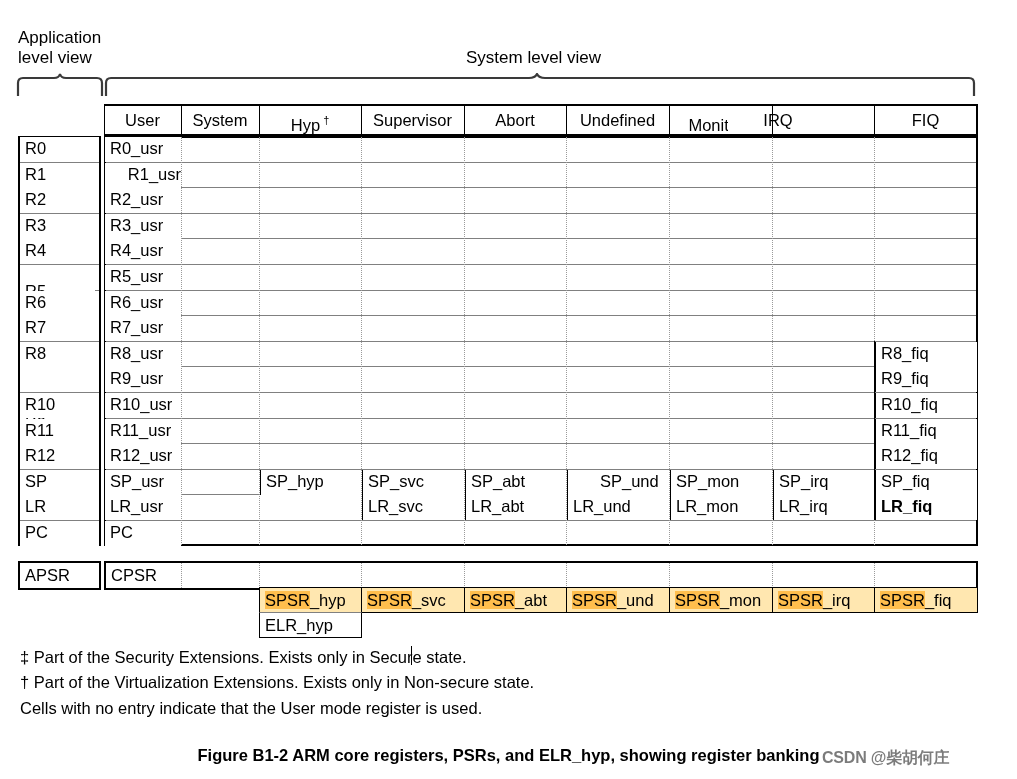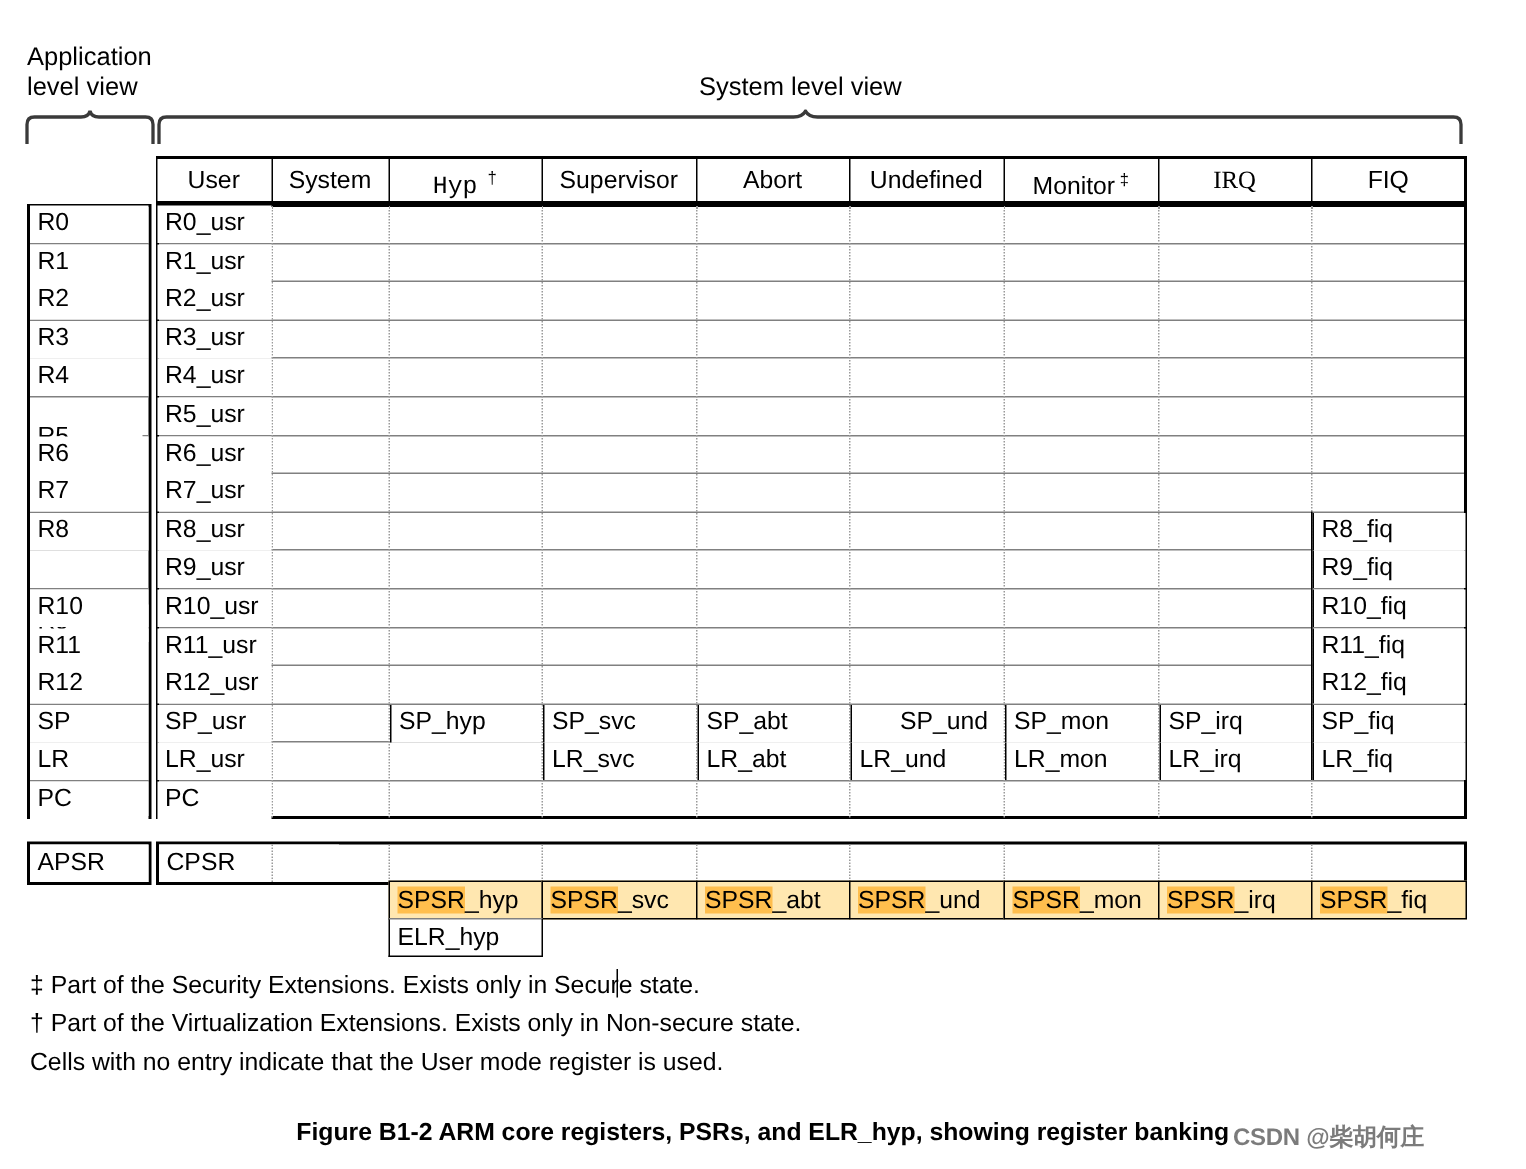--- a/index.html
+++ b/index.html
@@ -145,31 +145,31 @@
   <div id="app-col"></div>
 
   <div class="frame" id="apsr-frame" style="left:18px;top:561px;width:83px;height:29px;"></div>
   <div class="cell" id="apsr-cell" style="left:20px;top:563px;width:79px;height:25px;line-height:25px;">APSR</div>
 
   <div class="frame" id="head-frame" style="left:104px;top:104px;width:874px;height:32px;"></div>
   <div id="head-row">
       <div class="cell hcell" style="left: 105px; top: 106px; width: 75px; height: 28px; line-height: 28px;"><span>User</span></div>
       <div class="cell hcell" style="left: 182px; top: 106px; width: 76px; height: 28px; line-height: 28px;"><span>System</span></div>
       <div class="vrule" style="left: 181px; top: 106px; height: 28px;"></div>
-      <div class="cell hcell" style="left: 260px; top: 106px; width: 100px; height: 28px; line-height: 28px; font-family: Liberation Mono, monospace;"><span>Hyp</span><sup> †</sup></div>
+      <div class="cell hcell" style="left: 260px; top: 106px; width: 100px; height: 28px; line-height: 28px;"><span>Hyp</span><sup> †</sup></div>
       <div class="vrule" style="left: 259px; top: 106px; height: 28px;"></div>
       <div class="cell hcell" style="left: 362px; top: 106px; width: 101px; height: 28px; line-height: 28px;"><span>Supervisor</span></div>
       <div class="vrule" style="left: 361px; top: 106px; height: 28px;"></div>
       <div class="cell hcell" style="left: 465px; top: 106px; width: 100px; height: 28px; line-height: 28px;"><span>Abort</span></div>
       <div class="vrule" style="left: 464px; top: 106px; height: 28px;"></div>
       <div class="cell hcell" style="left: 567px; top: 106px; width: 101px; height: 28px; line-height: 28px;"><span>Undefined</span></div>
       <div class="vrule" style="left: 566px; top: 106px; height: 28px;"></div>
       <div class="cell hcell" style="left: 670px; top: 106px; width: 101px; height: 28px; line-height: 28px;"><span>Monitor</span><sup> ‡</sup></div>
       <div class="vrule" style="left: 669px; top: 106px; height: 28px;"></div>
-      <div class="cell hcell" style="left: 773px; top: 106px; width: 100px; height: 28px; line-height: 28px; font-family: Liberation Serif, serif;"><span>IRQ</span></div>
+      <div class="cell hcell" style="left: 728px; top: 106px; width: 100px; height: 28px; line-height: 28px;"><span>IRQ</span></div>
       <div class="vrule" style="left: 772px; top: 106px; height: 28px;"></div>
       <div class="cell hcell" style="left: 875px; top: 106px; width: 101px; height: 28px; line-height: 28px;"><span>FIQ</span></div>
       <div class="vrule" style="left: 874px; top: 106px; height: 28px;"></div>
     </div>
 
   <div class="frame" id="body-frame" style="left:104px;top:136px;width:874px;height:410px;"></div>
   <div id="body-grid">
       <div class="hrule" style="left: 106px; top: 162px; width: 870px;"></div>
       <div class="hrule" style="left: 20px; top: 162px; width: 79px;"></div>
       <div class="hrule" style="left: 106px; top: 187px; width: 870px;"></div>
@@ -204,21 +204,21 @@
       <div class="vdot" style="left: 259px; top: 137px; height: 407.6px;"></div>
       <div class="vdot" style="left: 361px; top: 137px; height: 407.6px;"></div>
       <div class="vdot" style="left: 464px; top: 137px; height: 407.6px;"></div>
       <div class="vdot" style="left: 566px; top: 137px; height: 407.6px;"></div>
       <div class="vdot" style="left: 669px; top: 137px; height: 407.6px;"></div>
       <div class="vdot" style="left: 772px; top: 137px; height: 407.6px;"></div>
       <div class="vdot" style="left: 874px; top: 137px; height: 407.6px;"></div>
       <div class="cell" style="left: 20px; top: 137px; width: 79px; height: 24.6px; line-height: 22.6px;"><span>R0</span></div>
       <div class="cell" style="left: 105px; top: 137px; width: 76px; height: 24.6px; line-height: 22.6px;"><span>R0_usr</span></div>
       <div class="cell" style="left: 20px; top: 163px; width: 79px; height: 24.6px; line-height: 22.6px;"><span>R1</span></div>
-      <div class="cell" style="left: 105px; top: 163px; width: 76px; height: 24.6px; line-height: 22.6px;"><span>R1_usr</span></div>
+      <div class="cell" style="left: 105px; top: 163px; width: 76px; height: 24.6px; line-height: 22.6px; text-align: right;"><span>R1_usr</span></div>
       <div class="cell" style="left: 20px; top: 188px; width: 79px; height: 24.6px; line-height: 22.6px;"><span>R2</span></div>
       <div class="cell" style="left: 105px; top: 188px; width: 76px; height: 24.6px; line-height: 22.6px;"><span>R2_usr</span></div>
       <div class="cell" style="left: 20px; top: 214px; width: 79px; height: 24.6px; line-height: 22.6px;"><span>R3</span></div>
       <div class="cell" style="left: 105px; top: 214px; width: 76px; height: 24.6px; line-height: 22.6px;"><span>R3_usr</span></div>
       <div class="cell" style="left: 20px; top: 239px; width: 79px; height: 24.6px; line-height: 22.6px;"><span>R4</span></div>
       <div class="cell" style="left: 105px; top: 239px; width: 76px; height: 24.6px; line-height: 22.6px;"><span>R4_usr</span></div>
       <div class="cell" style="left: 20px; top: 280px; width: 75px; height: 24.6px; line-height: 22.6px;"><span>R5</span></div>
       <div class="cell" style="left: 105px; top: 265px; width: 76px; height: 24.6px; line-height: 22.6px;"><span>R5_usr</span></div>
       <div class="cell" style="left: 20px; top: 291px; width: 79px; height: 24.6px; line-height: 22.6px;"><span>R6</span></div>
       <div class="cell" style="left: 105px; top: 291px; width: 76px; height: 24.6px; line-height: 22.6px;"><span>R6_usr</span></div>
@@ -248,21 +248,21 @@
       <div class="cell" style="left: 670px; top: 470px; width: 102px; height: 24.6px; line-height: 22.6px; border-left: 1px solid rgb(0, 0, 0);"><span>SP_mon</span></div>
       <div class="cell" style="left: 773px; top: 470px; width: 101px; height: 24.6px; line-height: 22.6px; border-left: 1px solid rgb(0, 0, 0);"><span>SP_irq</span></div>
       <div class="cell" style="left: 875px; top: 470px; width: 102px; height: 24.6px; line-height: 22.6px; border-left: 1px solid rgb(0, 0, 0);"><span>SP_fiq</span></div>
       <div class="cell" style="left: 20px; top: 495px; width: 79px; height: 24.6px; line-height: 22.6px;"><span>LR</span></div>
       <div class="cell" style="left: 105px; top: 495px; width: 76px; height: 24.6px; line-height: 22.6px;"><span>LR_usr</span></div>
       <div class="cell" style="left: 362px; top: 495px; width: 102px; height: 24.6px; line-height: 22.6px; border-left: 1px solid rgb(0, 0, 0);"><span>LR_svc</span></div>
       <div class="cell" style="left: 465px; top: 495px; width: 101px; height: 24.6px; line-height: 22.6px; border-left: 1px solid rgb(0, 0, 0);"><span>LR_abt</span></div>
       <div class="cell" style="left: 567px; top: 495px; width: 102px; height: 24.6px; line-height: 22.6px; border-left: 1px solid rgb(0, 0, 0);"><span>LR_und</span></div>
       <div class="cell" style="left: 670px; top: 495px; width: 102px; height: 24.6px; line-height: 22.6px; border-left: 1px solid rgb(0, 0, 0);"><span>LR_mon</span></div>
       <div class="cell" style="left: 773px; top: 495px; width: 101px; height: 24.6px; line-height: 22.6px; border-left: 1px solid rgb(0, 0, 0);"><span>LR_irq</span></div>
-      <div class="cell" style="left: 875px; top: 495px; width: 102px; height: 24.6px; line-height: 22.6px; border-left: 1px solid rgb(0, 0, 0);"><span>LR_fiq</span></div>
+      <div class="cell" style="left: 875px; top: 495px; width: 102px; height: 24.6px; line-height: 22.6px; border-left: 1px solid rgb(0, 0, 0); font-weight: bold;"><span>LR_fiq</span></div>
       <div class="cell" style="left: 20px; top: 521px; width: 79px; height: 24.6px; line-height: 22.6px;"><span>PC</span></div>
       <div class="cell" style="left: 105px; top: 521px; width: 76px; height: 24.6px; line-height: 22.6px;"><span>PC</span></div>
       <div class="vrule" style="left: 874px; top: 341px; height: 179px;"></div>
     </div>
 
   <div class="frame" id="cpsr-frame" style="left:104px;top:561px;width:874px;height:29px;"></div>
   <div class="cell" id="cpsr-cell" style="left:106px;top:563px;width:120px;height:25px;line-height:25px;">CPSR</div>
   <div id="cpsr-dots">
       <div class="vdot" style="left: 181px; top: 563px; height: 25px;"></div>
       <div class="vdot" style="left: 259px; top: 563px; height: 25px;"></div>

